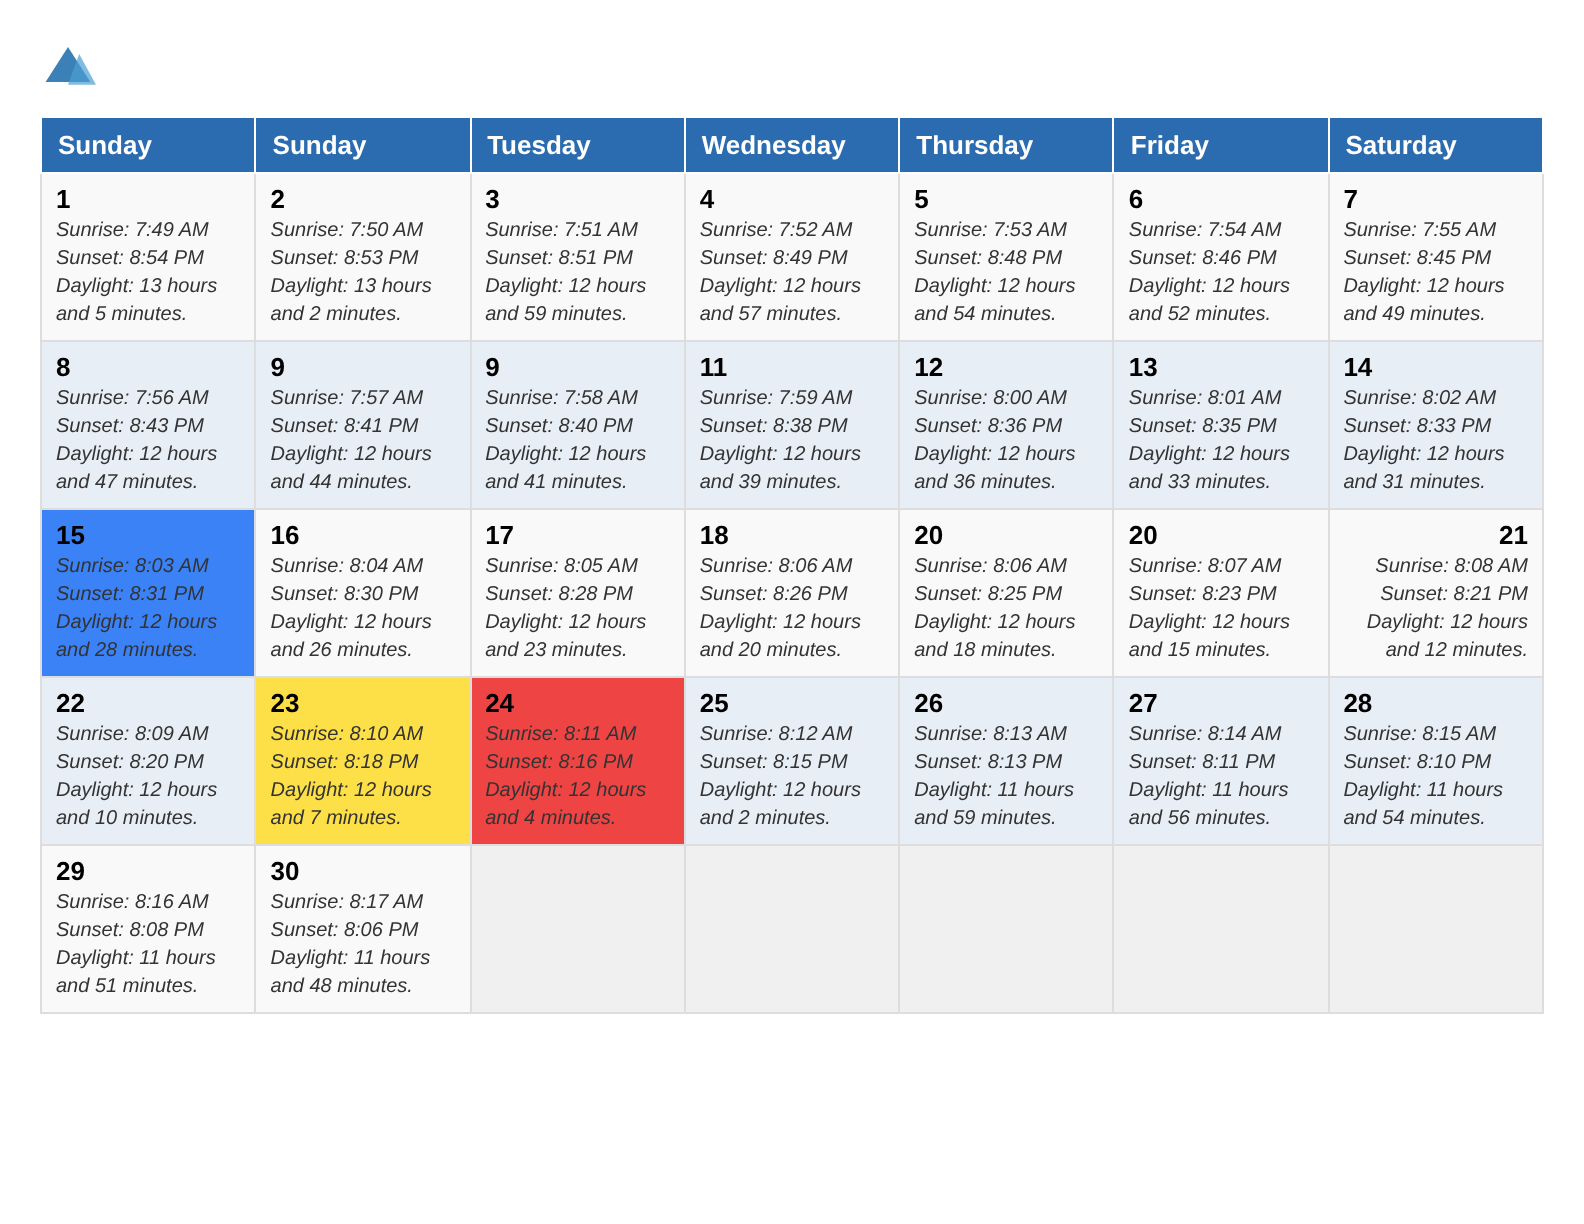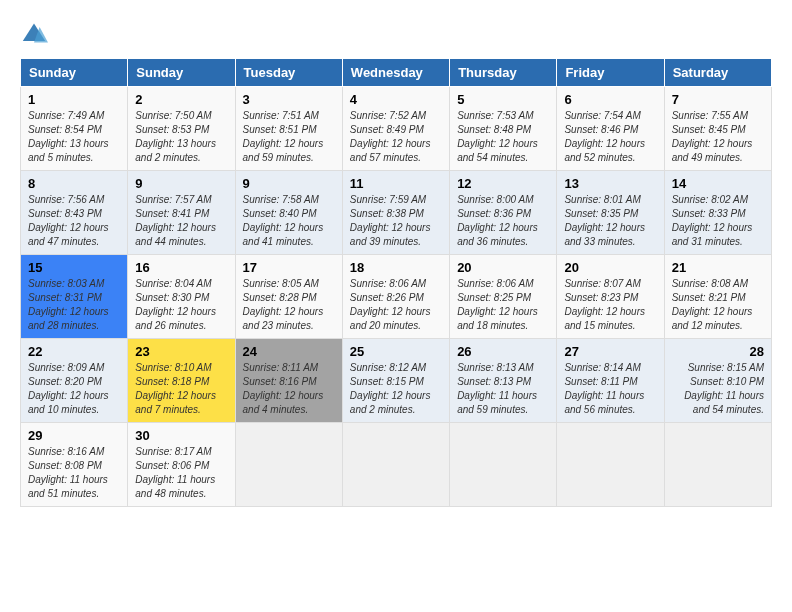--- a/index.html
+++ b/index.html
@@ -198,51 +198,51 @@
           <div class="day-info">Sunrise: 8:06 AM<br>Sunset: 8:26 PM<br>Daylight: 12 hours and 20 minutes.</div>
         </td>
         <td style="background-color: rgb(249, 249, 249);">
           <span class="day-number">20</span>
           <div class="day-info">Sunrise: 8:06 AM<br>Sunset: 8:25 PM<br>Daylight: 12 hours and 18 minutes.</div>
         </td>
         <td style="background-color: rgb(249, 249, 249);">
           <span class="day-number">20</span>
           <div class="day-info">Sunrise: 8:07 AM<br>Sunset: 8:23 PM<br>Daylight: 12 hours and 15 minutes.</div>
         </td>
-        <td style="background-color: rgb(249, 249, 249);">
+        <td style="background-color: rgb(249, 249, 249); text-align: right;">
           <span class="day-number">21</span>
           <div class="day-info">Sunrise: 8:08 AM<br>Sunset: 8:21 PM<br>Daylight: 12 hours and 12 minutes.</div>
         </td>
       </tr>
       <tr>
         <td style="background-color: rgb(232, 238, 245);">
           <span class="day-number">22</span>
           <div class="day-info">Sunrise: 8:09 AM<br>Sunset: 8:20 PM<br>Daylight: 12 hours and 10 minutes.</div>
         </td>
         <td style="background-color: #fde047;">
           <span class="day-number">23</span>
           <div class="day-info">Sunrise: 8:10 AM<br>Sunset: 8:18 PM<br>Daylight: 12 hours and 7 minutes.</div>
         </td>
-        <td style="background-color: #a3a3a3;">
+        <td style="background-color: #ef4444;">
           <span class="day-number">24</span>
           <div class="day-info">Sunrise: 8:11 AM<br>Sunset: 8:16 PM<br>Daylight: 12 hours and 4 minutes.</div>
         </td>
         <td style="background-color: rgb(232, 238, 245);">
           <span class="day-number">25</span>
           <div class="day-info">Sunrise: 8:12 AM<br>Sunset: 8:15 PM<br>Daylight: 12 hours and 2 minutes.</div>
         </td>
         <td style="background-color: rgb(232, 238, 245); margin-top: 12px;">
           <span class="day-number">26</span>
           <div class="day-info">Sunrise: 8:13 AM<br>Sunset: 8:13 PM<br>Daylight: 11 hours and 59 minutes.</div>
         </td>
         <td style="background-color: rgb(232, 238, 245);">
           <span class="day-number">27</span>
           <div class="day-info">Sunrise: 8:14 AM<br>Sunset: 8:11 PM<br>Daylight: 11 hours and 56 minutes.</div>
         </td>
-        <td style="background-color: rgb(232, 238, 245); text-align: right;">
+        <td style="background-color: rgb(232, 238, 245);">
           <span class="day-number">28</span>
           <div class="day-info">Sunrise: 8:15 AM<br>Sunset: 8:10 PM<br>Daylight: 11 hours and 54 minutes.</div>
         </td>
       </tr>
       <tr>
         <td style="background-color: rgb(249, 249, 249);">
           <span class="day-number">29</span>
           <div class="day-info">Sunrise: 8:16 AM<br>Sunset: 8:08 PM<br>Daylight: 11 hours and 51 minutes.</div>
         </td>
         <td style="background-color: rgb(249, 249, 249);">

